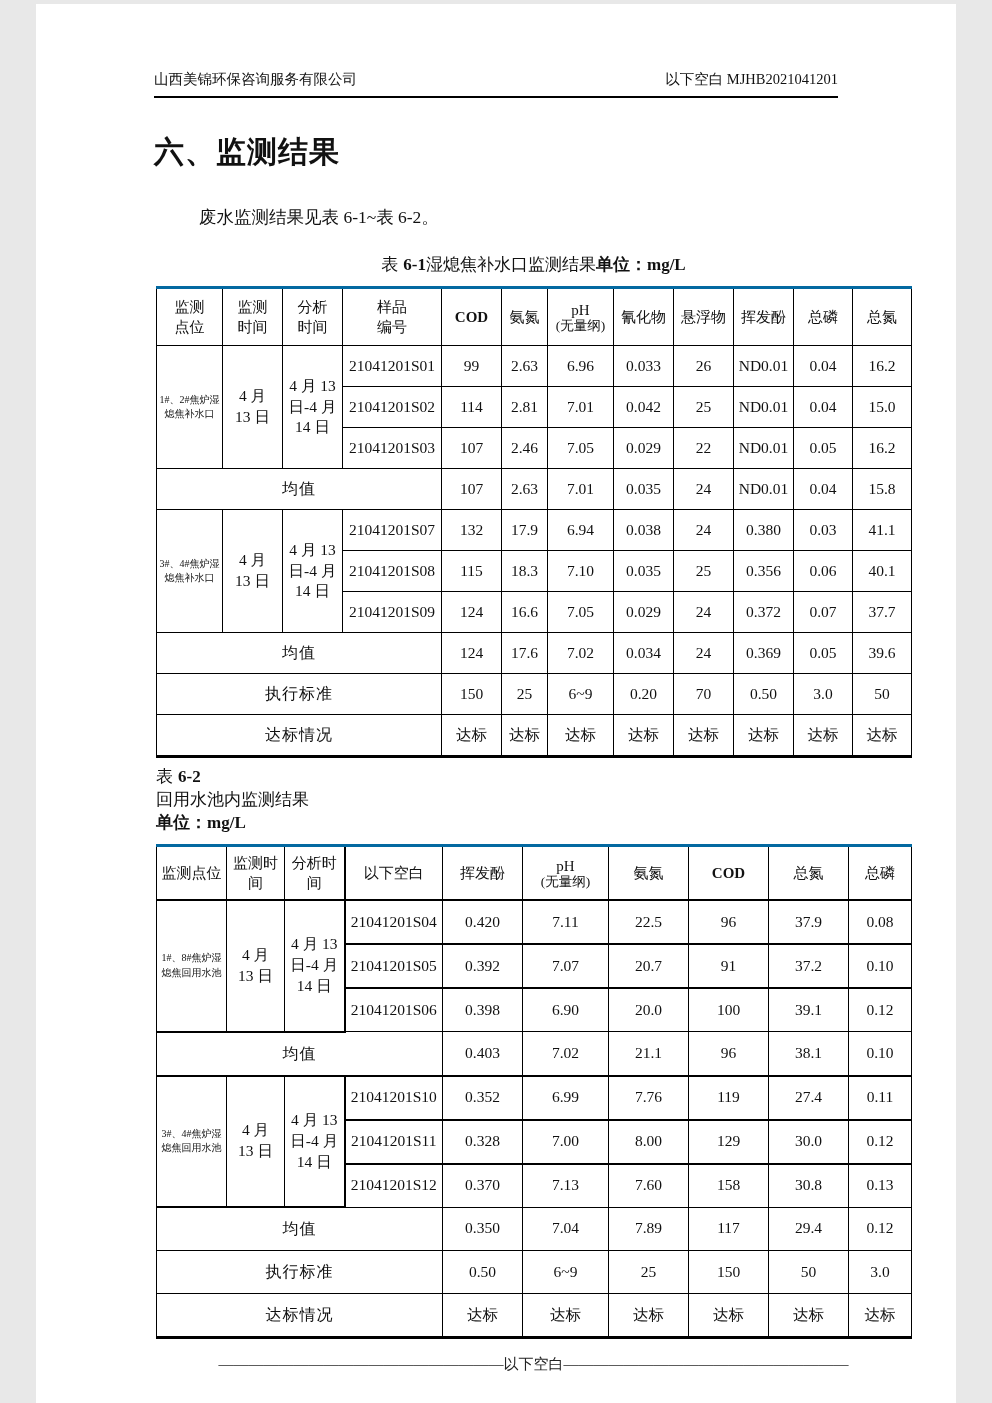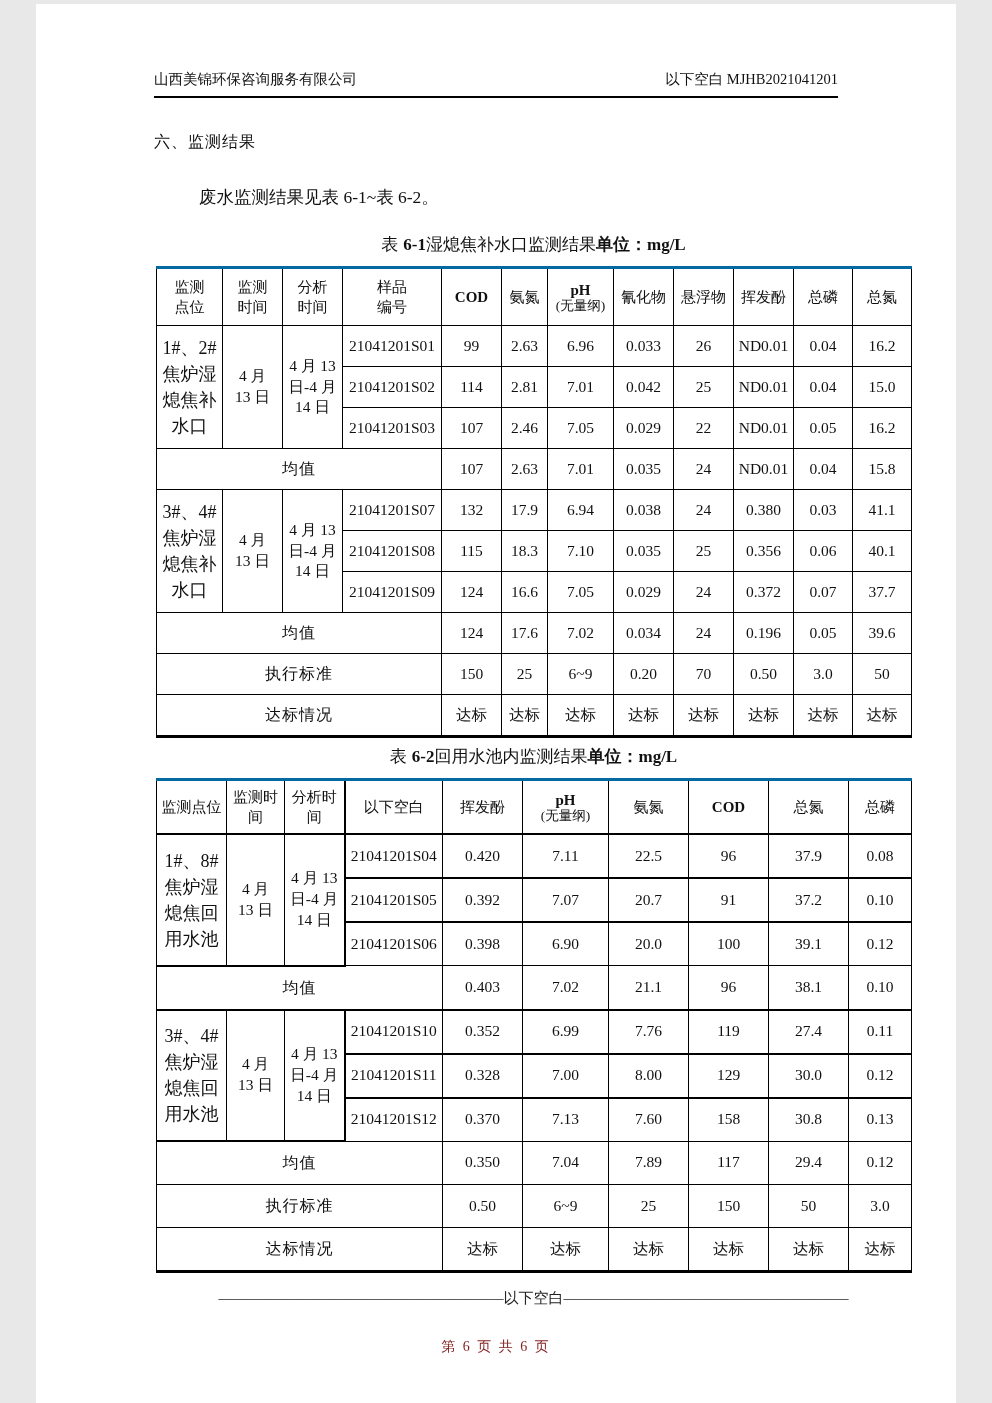--- a/index.html
+++ b/index.html
@@ -8,48 +8,48 @@
     font-family:"Liberation Serif","DejaVu Serif",serif;color:#111;
     overflow:hidden;margin:4px auto;
   }
   
   .doc-header{
     margin:66px 118px 0 118px;
     display:flex;justify-content:space-between;align-items:flex-end;
     font-size:14.5px;padding-bottom:7px;border-bottom:2.5px solid #000;
   }
   
-  .sec-title{margin:34px 0 0 118px;font-size:16px;font-weight:normal;letter-spacing:1px;}
+  .sec-title{margin:34px 0 0 118px;font-size:30px;font-weight:bold;letter-spacing:1px;}
   .intro{margin:32px 0 0 163px;font-size:17.5px;}
   .caption{
     width:755px;margin-left:120px;display:flex;justify-content:center;
     align-items:baseline;font-size:17px;white-space:nowrap;
   }
   .caption.c1{margin-top:24px;}
-  .caption.c2{margin-top:7px;}
+  .caption.c2{margin-top:7px;flex-direction:column;}
   .b{font-weight:bold;}
   .num{font-weight:bold;margin-left:5px;}
   
   table{
     border-collapse:collapse;table-layout:fixed;width:755px;margin-left:120px;
     margin-top:10px;border-top:3px solid #0369a1;border-bottom:3px solid #000;
   }
   td{
     border:1px solid #000;text-align:center;vertical-align:middle;
     font-size:15.5px;padding:1px 1px;line-height:1.35;word-break:break-all;
   }
   .pre{white-space:pre-line;}
   .t1 td{height:38px;}
   .t1 tr.hdr td{height:54px;font-size:15px;}
   .t2 td{height:40px;}
   .t2 tr.hdr td{height:50px;font-size:15px;}
-  .site-c{font-size:18px;line-height:1.45;}
+  .site-c{font-size:10px;line-height:1.45;}
   .lbl{font-size:16px;letter-spacing:1px;border-radius:9px;}
   .ph-u{font-size:13.5px;line-height:1.1;display:block;}
-  .ph-t{font-weight:bold;display:block;line-height:1.2;}
+  .ph-t{font-weight:normal;display:block;line-height:1.2;}
   
   .t2 tr.thick td{border-bottom-width:2px;}
   .t2 td.sampL{border-left:2px solid #000;}
   
   .blank-line{
     width:755px;margin:16px 0 0 120px;display:flex;justify-content:center;
     align-items:center;font-size:15px;white-space:nowrap;overflow:hidden;color:#222;
   }
   .page-num{margin-top:30px;text-align:center;font-size:14px;color:#7f1d1d;letter-spacing:2px;}
 </style>
@@ -199,21 +199,21 @@
       <td>0.07</td>
       <td>37.7</td>
     </tr>
     <tr>
       <td colspan="4" class="lbl">均值</td>
       <td>124</td>
       <td>17.6</td>
       <td>7.02</td>
       <td>0.034</td>
       <td>24</td>
-      <td>0.196</td>
+      <td>0.369</td>
       <td>0.05</td>
       <td>39.6</td>
     </tr>
     <tr>
       <td colspan="4" class="lbl">执行标准</td>
       <td>150</td>
       <td>25</td>
       <td>6~9</td>
       <td>0.20</td>
       <td>70</td>

